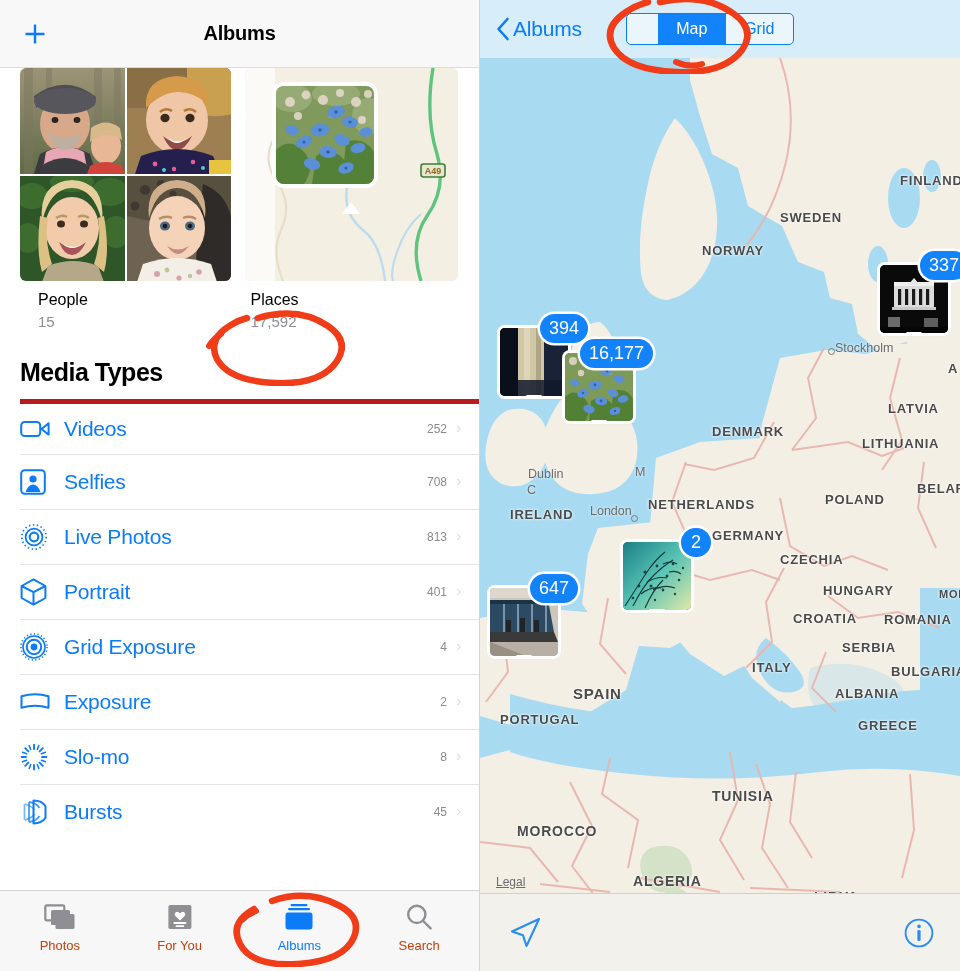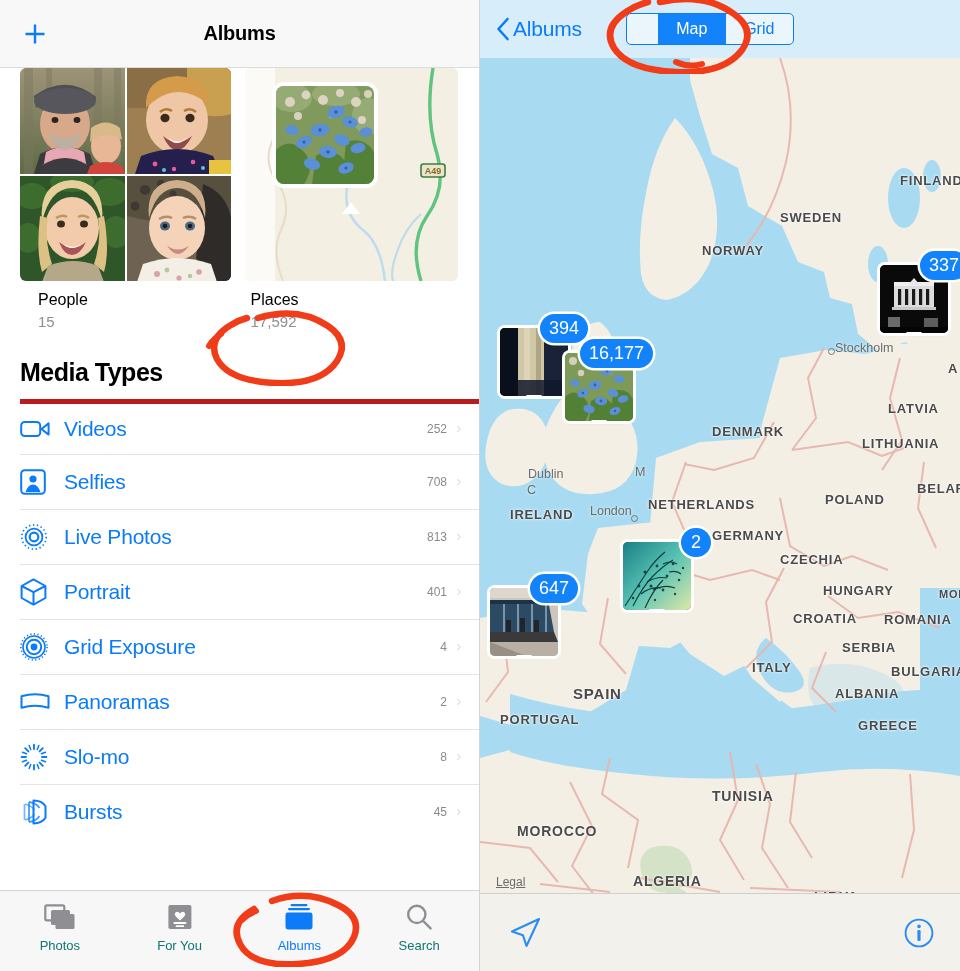--- a/index.html
+++ b/index.html
@@ -68,21 +68,21 @@
   .chev { width:22px; display:flex; align-items:center; justify-content:center; padding-right:18px; }
 
   
   .tab-bar {
     flex:0 0 81px; height:81px; background:#f7f7f8;
     border-top:1px solid #d4d4d6;
     display:flex; align-items:flex-start; padding-top:10px;
   }
   .tab { flex:1; display:flex; flex-direction:column; align-items:center; gap:5px; cursor:pointer; }
   .tab-ico { height:32px; display:flex; align-items:center; justify-content:center; }
-  .tab-lbl { font-size:13px; color:#0f766e; }
+  .tab-lbl { font-size:13px; color:#c2410c; }
   .tab.active .tab-lbl { color:#0b7bf8; }
 
   
   .right-panel {
     position:relative; width:480px; height:971px;
     display:flex; flex-direction:column; background:#f2f1ec;
   }
   .map-nav {
     position:relative; flex:0 0 58px; height:58px;
     background:#d7eefa;
@@ -456,21 +456,21 @@
               </svg>
           </div>
         </div>
 
         <div class="row">
           <div class="row-icon">
             <svg width="30" height="20" viewBox="0 0 30 20">
               <path d="M1.5 4.2 q13.5 -4 27 0 v11.6 q-13.5 -4 -27 0z" fill="none" stroke="#0b7bf8" stroke-width="2" stroke-linejoin="round"></path>
             </svg>
           </div>
-          <div class="row-label">Panoramas</div>
+          <div class="row-label">Exposure</div>
           <div class="row-count">2</div>
           <div class="chev">
             <svg width="11" height="18" viewBox="0 0 11 18">
                 <path d="M1.5 1.5 L9 9 L1.5 16.5" fill="none" stroke="#bdbdc2" stroke-width="2" stroke-linecap="round" stroke-linejoin="round"></path>
               </svg>
           </div>
         </div>
 
         <div class="row">
           <div class="row-icon">

